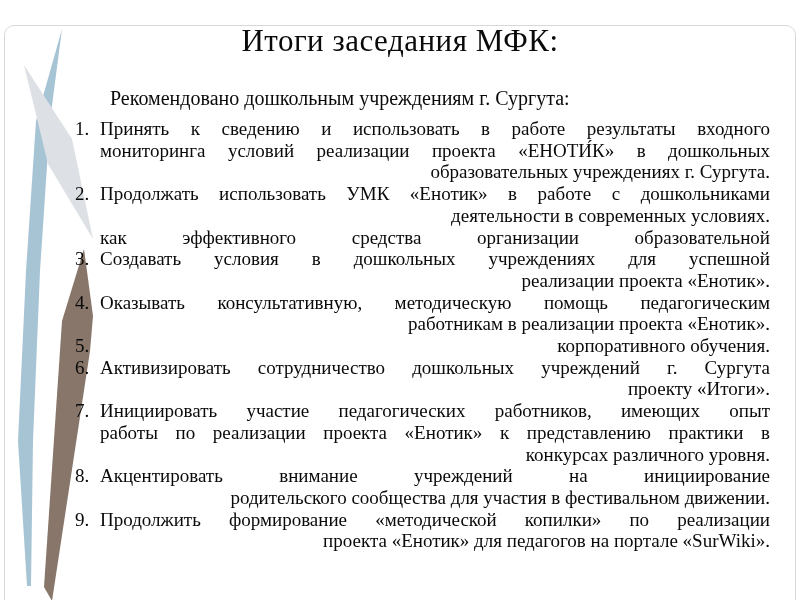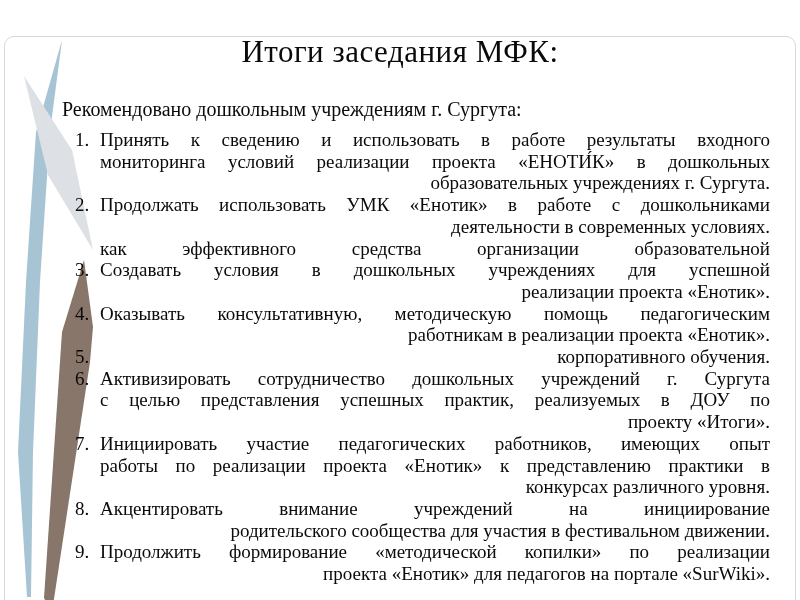--- a/index.html
+++ b/index.html
@@ -27,30 +27,30 @@
   }
   .deco {
     position: absolute;
     left: 0;
     top: 0;
     width: 800px;
     height: 600px;
   }
   .title {
     position: relative;
-    margin: 32px 40px 0 40px;
+    margin: 21px 40px 0 40px;
     text-align: center;
     font-size: 31px;
     line-height: 40px;
     font-weight: normal;
     letter-spacing: 0.5px;
   }
   .intro {
     position: relative;
-    margin: 25px 30px 0 62px;
+    margin: 25px 30px 0 110px;
     font-size: 20px;
     line-height: 24px;
   }
   .list {
     position: relative;
     margin: 8px 30px 0 75px;
   }
   .item { display: flex; }
   .num {
     flex: 0 0 25px;
@@ -121,21 +121,20 @@
       <div class="item">
         <div class="num">5.</div>
         <div class="body">
           <div class="line b">корпоративного обучения.</div>
         </div>
       </div>
       <div class="item">
         <div class="num">6.</div>
         <div class="body">
           <div class="line just">Активизировать сотрудничество дошкольных учреждений г. Сургута</div>
-          <div class="line just">с целью представления успешных практик, реализуемых в ДОУ по</div>
           <div class="line b">проекту «Итоги».</div>
         </div>
       </div>
       <div class="item">
         <div class="num">7.</div>
         <div class="body">
           <div class="line just">Инициировать участие педагогических работников, имеющих опыт</div>
           <div class="line just b">работы по реализации проекта «Енотик» к представлению практики в</div>
           <div class="line">конкурсах различного уровня.</div>
         </div>

